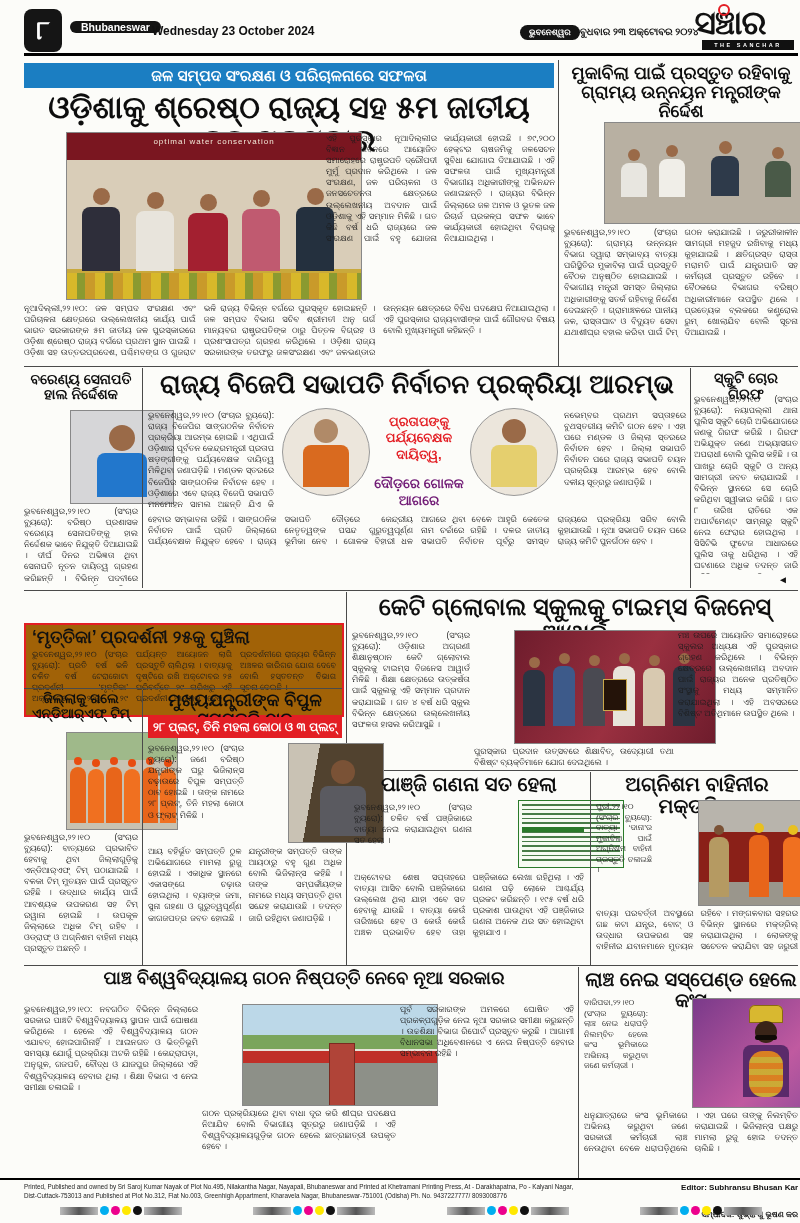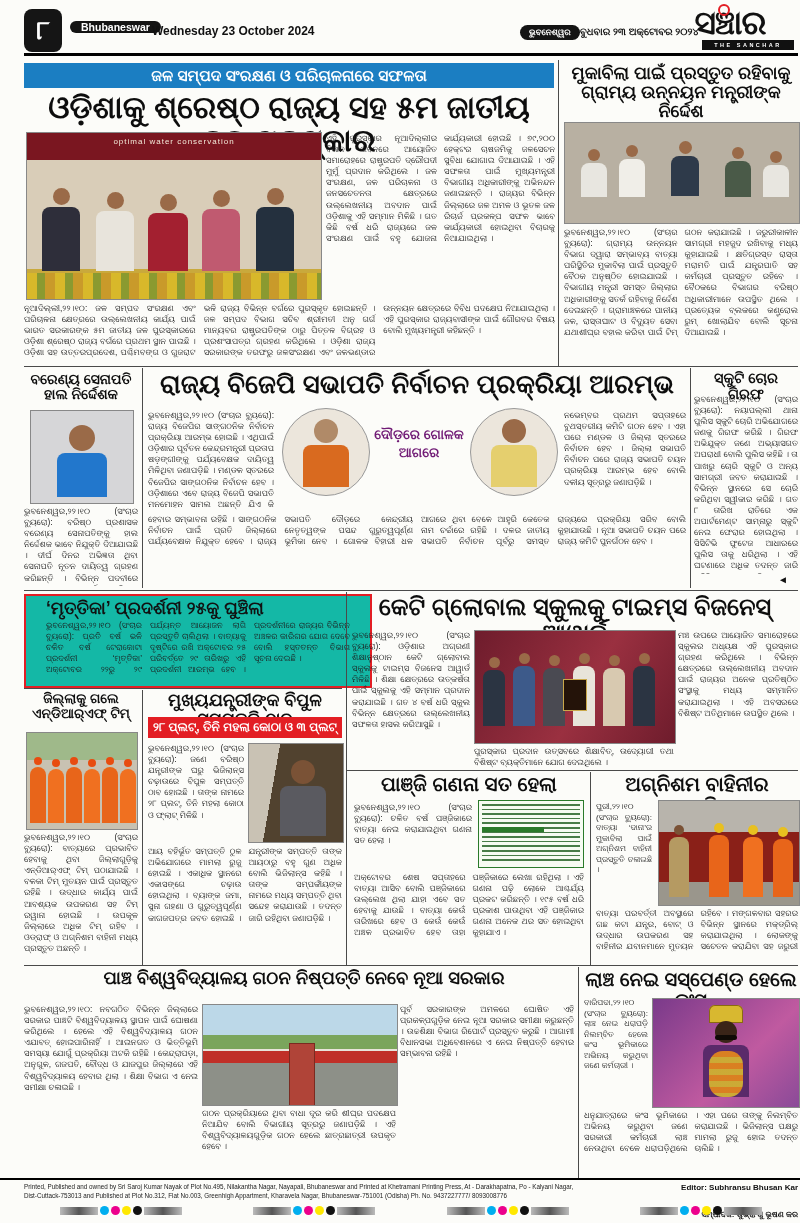--- a/index.html
+++ b/index.html
@@ -6,21 +6,21 @@
   #paper{position:relative;width:800px;height:1223px;background:#fcfcf9;margin:0 auto;
          font-family:"Liberation Sans","DejaVu Sans",sans-serif;color:#111;overflow:hidden;}
   .abs{position:absolute;}
   .hl{font-weight:700;color:#0d0d0d;line-height:1.08;text-align:center;}
   .body-txt{font-size:8.4px;line-height:1.32;text-align:justify;color:#1c1c1c;overflow:hidden;}
   .cols2{column-count:2;column-gap:7px;}
   .cols3{column-count:3;column-gap:8px;}
   .cols4{column-count:4;column-gap:8px;}
   .vline{width:1px;background:#4a4a4a;}
   .hline{height:1px;background:#4a4a4a;}
-  .photo{position:absolute;overflow:hidden;background:#b8b0a2;border:1px solid #888;}
+  .photo{position:absolute;overflow:hidden;background:#b8b0a2;border:1px solid #888;margin-left:40px;}
   
   .pf{position:absolute;}
   .pf::before{content:"";display:block;width:var(--hw,12px);height:var(--hw,12px);
       border-radius:50%;background:var(--hc,#9a6a48);margin:0 auto;}
   .pf::after{content:"";display:block;width:var(--tw,24px);height:var(--th,44px);
       border-radius:8px 8px 0 0;background:var(--tc,#3a3a46);margin:2px auto 0;}
   .kicker{background:var(--blue,#1b7ec2);color:#fff;font-weight:700;text-align:center;}
   .redband{background:var(--red,#e31e24);color:#fff;font-weight:700;text-align:center;}
   .pill{background:#141414;color:#fff;border-radius:10px;font-weight:700;}
   .circle-photo{border-radius:50%;border:1px solid #999;overflow:hidden;position:absolute;background:#ece6dc;}
@@ -88,37 +88,38 @@
   <div class="abs body-txt" style="left:24px;top:506px;width:114px;height:80px;">ଭୁବନେଶ୍ୱର,୨୨।୧୦ (ସଂଚାର ବ୍ୟୁରୋ): ବରିଷ୍ଠ ପ୍ରଶାସକ ବରେଣ୍ୟ ସେନାପତିଙ୍କୁ ହାଲ ନିର୍ଦ୍ଦେଶକ ଭାବେ ନିଯୁକ୍ତି ଦିଆଯାଇଛି । ଦୀର୍ଘ ଦିନର ଅଭିଜ୍ଞତା ଥିବା ସେନାପତି ନୂତନ ଦାୟିତ୍ୱ ଗ୍ରହଣ କରିଛନ୍ତି । ବିଭିନ୍ନ ପଦବୀରେ ସଫଳତାର ସହ କାର୍ଯ୍ୟ କରିଥିବା ସେନାପତିଙ୍କ ନିଯୁକ୍ତିକୁ ସ୍ୱାଗତ କରାଯାଇଛି ।</div>
 
   <div class="abs vline" style="left:142px;top:368px;height:220px;"></div>
 
   <div class="abs hl" style="left:148px;top:370px;width:538px;font-size:26px;">ରାଜ୍ୟ ବିଜେପି ସଭାପତି ନିର୍ବାଚନ ପ୍ରକ୍ରିୟା ଆରମ୍ଭ</div>
   <div class="abs body-txt" style="left:148px;top:410px;width:126px;height:100px;">ଭୁବନେଶ୍ୱର,୨୨।୧୦ (ସଂଚାର ବ୍ୟୁରୋ): ରାଜ୍ୟ ବିଜେପିର ସାଙ୍ଗଠନିକ ନିର୍ବାଚନ ପ୍ରକ୍ରିୟା ଆରମ୍ଭ ହୋଇଛି । ଏଥିପାଇଁ ଓଡ଼ିଶାର ପୂର୍ବତନ କେନ୍ଦ୍ରମନ୍ତ୍ରୀ ପ୍ରତାପ ଷଡ଼ଙ୍ଗୀଙ୍କୁ ପର୍ଯ୍ୟବେକ୍ଷକ ଦାୟିତ୍ୱ ମିଳିଥିବା ଜଣାପଡ଼ିଛି । ମଣ୍ଡଳ ସ୍ତରରେ ବିଜେପିର ସାଙ୍ଗଠନିକ ନିର୍ବାଚନ ହେବ । ଓଡ଼ିଶାରେ ଏବେ ରାଜ୍ୟ ବିଜେପି ସଭାପତି ମନମୋହନ ସାମଲ ଅଛନ୍ତି ଯିଏ କି ଅଢ଼େଇ ବର୍ଷ ହେବ ଦାୟିତ୍ୱରେ ରହିଛନ୍ତି ।</div>
   <div class="circle-photo" style="left:282px;top:408px;width:86px;height:86px;">
     <span class="pf" style="left:19px;top:10px;width:48px;--hw:24px;--hc:#b08a68;--tw:46px;--th:42px;--tc:#d96a1f;"></span>
   </div>
   <div class="abs" style="left:374px;top:414px;width:90px;text-align:center;">
+    <div style="color:var(--red,#e31e24);font-size:13px;font-weight:800;line-height:1.25;">ପ୍ରତାପଙ୍କୁ ପର୍ଯ୍ୟବେକ୍ଷକ ଦାୟିତ୍ୱ,</div>
     <div style="color:#701a75;font-size:13.5px;font-weight:800;line-height:1.3;margin-top:12px;">ଦୌଡ଼ରେ ଗୋଳକ ଆଗରେ</div>
   </div>
   <div class="circle-photo" style="left:470px;top:408px;width:86px;height:86px;">
     <span class="pf" style="left:19px;top:10px;width:48px;--hw:24px;--hc:#9a6a48;--tw:46px;--th:42px;--tc:#e5cf6e;"></span>
   </div>
   <div class="abs body-txt" style="left:564px;top:410px;width:122px;height:100px;">ନଭେମ୍ବର ପ୍ରଥମ ସପ୍ତାହରେ ବୁଥସ୍ତରୀୟ କମିଟି ଗଠନ ହେବ । ଏହା ପରେ ମଣ୍ଡଳ ଓ ଜିଲ୍ଲା ସ୍ତରରେ ନିର୍ବାଚନ ହେବ । ଜିଲ୍ଲା ସଭାପତି ନିର୍ବାଚନ ପରେ ରାଜ୍ୟ ସଭାପତି ଚୟନ ପ୍ରକ୍ରିୟା ଆରମ୍ଭ ହେବ ବୋଲି ଦଳୀୟ ସୂତ୍ରରୁ ଜଣାପଡ଼ିଛି ।</div>
   <div class="abs body-txt cols4" style="left:148px;top:514px;width:538px;height:72px;">ହେବାର ସମ୍ଭାବନା ରହିଛି । ସାଙ୍ଗଠନିକ ନିର୍ବାଚନ ପାଇଁ ପ୍ରତି ଜିଲ୍ଲାରେ ପର୍ଯ୍ୟବେକ୍ଷକ ନିଯୁକ୍ତ ହେବେ । ରାଜ୍ୟ ସଭାପତି ଦୌଡ଼ରେ କେନ୍ଦ୍ରୀୟ ନେତୃତ୍ୱଙ୍କ ପସନ୍ଦ ଗୁରୁତ୍ୱପୂର୍ଣ୍ଣ ଭୂମିକା ନେବ । ଗୋଳକ ବିହାରୀ ଧଳ ଆଗରେ ଥିବା ବେଳେ ଆହୁରି କେତେକ ନାମ ଚର୍ଚ୍ଚାରେ ରହିଛି । ଦଳର ଜାତୀୟ ସଭାପତି ନିର୍ବାଚନ ପୂର୍ବରୁ ସମସ୍ତ ରାଜ୍ୟରେ ପ୍ରକ୍ରିୟା ସରିବ ବୋଲି କୁହାଯାଉଛି । ନୂଆ ସଭାପତି ଚୟନ ପରେ ରାଜ୍ୟ କମିଟି ପୁନର୍ଗଠନ ହେବ ।</div>
 
   <div class="abs vline" style="left:690px;top:368px;height:220px;"></div>
 
   <div class="abs hl" style="left:694px;top:371px;width:104px;font-size:14.5px;">ସ୍କୁଟି ଚୋର ଗିରଫ</div>
   <div class="abs body-txt" style="left:694px;top:394px;width:104px;height:180px;">ଭୁବନେଶ୍ୱର,୨୨।୧୦ (ସଂଚାର ବ୍ୟୁରୋ): ନୟାପଲ୍ଲୀ ଥାନା ପୁଲିସ ସ୍କୁଟି ଚୋରି ଅଭିଯୋଗରେ ଜଣକୁ ଗିରଫ କରିଛି । ଗିରଫ ଅଭିଯୁକ୍ତ ଜଣେ ଅଭ୍ୟାସଗତ ଅପରାଧୀ ବୋଲି ପୁଲିସ କହିଛି । ତା ପାଖରୁ ଚୋରି ସ୍କୁଟି ଓ ଅନ୍ୟ ସାମଗ୍ରୀ ଜବତ କରାଯାଇଛି । ବିଭିନ୍ନ ସ୍ଥାନରେ ସେ ଚୋରି କରିଥିବା ସ୍ୱୀକାର କରିଛି । ଗତ ୮ ତାରିଖ ରାତିରେ ଏକ ଅପାର୍ଟମେଣ୍ଟ ସାମ୍ନାରୁ ସ୍କୁଟି ନେଇ ଫେରାର ହୋଇଥିଲା । ସିସିଟିଭି ଫୁଟେଜ ଆଧାରରେ ପୁଲିସ ତାକୁ ଧରିଥିଲା । ଏହି ଘଟଣାରେ ଅଧିକ ତଦନ୍ତ ଜାରି ରହିଛି । ଆଉ କେହି ସମ୍ପୃକ୍ତ ଅଛନ୍ତି କି ନାହିଁ ପୁଲିସ ଅନୁଧ୍ୟାନ କରୁଛି ।</div>
   <div class="abs" style="left:778px;top:574px;font-size:10px;color:#111;">◄</div>
 
   <div class="abs hline" style="left:24px;top:590px;width:774px;"></div>
 
-  <div class="abs" style="left:24px;top:594px;width:304px;height:84px;border:2px solid var(--red,#e31e24);padding:3px 20px;background:#14b8a6;">
+  <div class="abs" style="left:24px;top:623px;width:304px;height:84px;border:2px solid var(--red,#e31e24);padding:3px 6px;background:#a16207;">
     <div style="font-size:17.5px;font-weight:800;line-height:1.1;">‘ମୃତ୍ତିକା’ ପ୍ରଦର୍ଶନୀ ୨୫କୁ ଘୁଞ୍ଚିଲା</div>
     <div class="body-txt cols3" style="margin-top:3px;height:56px;font-size:8.2px;">ଭୁବନେଶ୍ୱର,୨୨।୧୦ (ସଂଚାର ବ୍ୟୁରୋ): ପ୍ରତି ବର୍ଷ ଭଳି ଚଳିତ ବର୍ଷ ଟେରାକୋଟା ପ୍ରଦର୍ଶନୀ ‘ମୃତ୍ତିକା’ ଅକ୍ଟୋବର ୨୨ରୁ ୨୯ ପର୍ଯ୍ୟନ୍ତ ଆୟୋଜନ ଲାଗି ପ୍ରସ୍ତୁତି ଚାଲିଥିଲା । ବାତ୍ୟାକୁ ଦୃଷ୍ଟିରେ ରଖି ଅକ୍ଟୋବର ୨୫ ପରିବର୍ତ୍ତେ ୨୯ ତାରିଖରୁ ଏହି ପ୍ରଦର୍ଶନୀ ଆରମ୍ଭ ହେବ । ପ୍ରଦର୍ଶନୀରେ ରାଜ୍ୟର ବିଭିନ୍ନ ଅଞ୍ଚଳର କାରିଗର ଯୋଗ ଦେବେ ବୋଲି ହସ୍ତତନ୍ତ ବିଭାଗ ସୂଚନା ଦେଇଛି ।</div>
   </div>
   <div class="abs hline" style="left:24px;top:688px;width:318px;"></div>
   <div class="abs vline" style="left:346px;top:592px;height:373px;"></div>
 
   <div class="abs hl" style="left:352px;top:594px;width:446px;font-size:24px;">କେଟି ଗ୍ଲୋବାଲ ସ୍କୁଲକୁ ଟାଇମ୍ସ ବିଜନେସ୍ ଆୱାର୍ଡ</div>
   <div class="abs body-txt" style="left:352px;top:630px;width:118px;height:138px;">ଭୁବନେଶ୍ୱର,୨୨।୧୦ (ସଂଚାର ବ୍ୟୁରୋ): ଓଡ଼ିଶାର ଅଗ୍ରଣୀ ଶିକ୍ଷାନୁଷ୍ଠାନ କେଟି ଗ୍ଲୋବାଲ ସ୍କୁଲକୁ ଟାଇମ୍ସ ବିଜନେସ ଆୱାର୍ଡ ମିଳିଛି । ଶିକ୍ଷା କ୍ଷେତ୍ରରେ ଉତ୍କର୍ଷତା ପାଇଁ ସ୍କୁଲକୁ ଏହି ସମ୍ମାନ ପ୍ରଦାନ କରାଯାଇଛି । ଗତ ୪ ବର୍ଷ ଧରି ସ୍କୁଲ ବିଭିନ୍ନ କ୍ଷେତ୍ରରେ ଉଲ୍ଲେଖନୀୟ ସଫଳତା ହାସଲ କରିଆସୁଛି ।</div>
   <div class="photo" style="left:474px;top:630px;width:200px;height:112px;background:linear-gradient(120deg,#6e1c2c,#9a3040 55%,#6e1c2c);">
     <span class="pf" style="left:6px;top:26px;width:26px;--hw:11px;--tw:22px;--th:56px;--tc:#2b3442;"></span>

